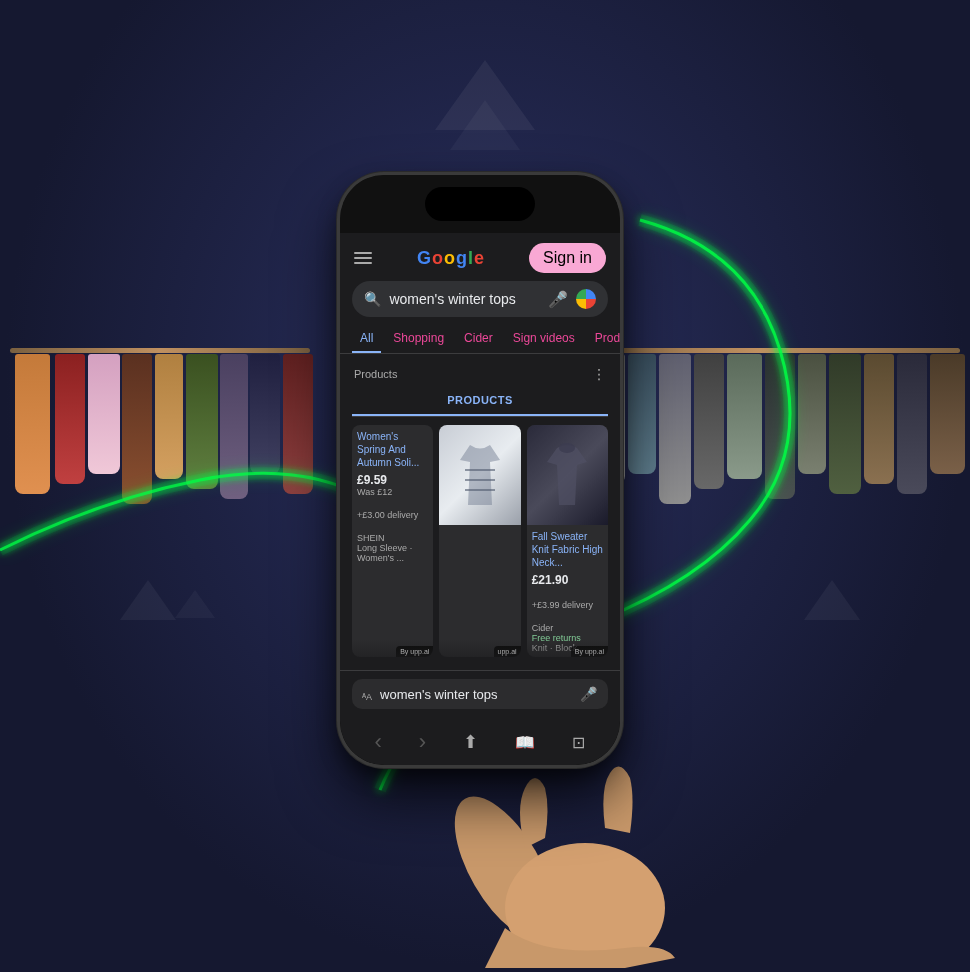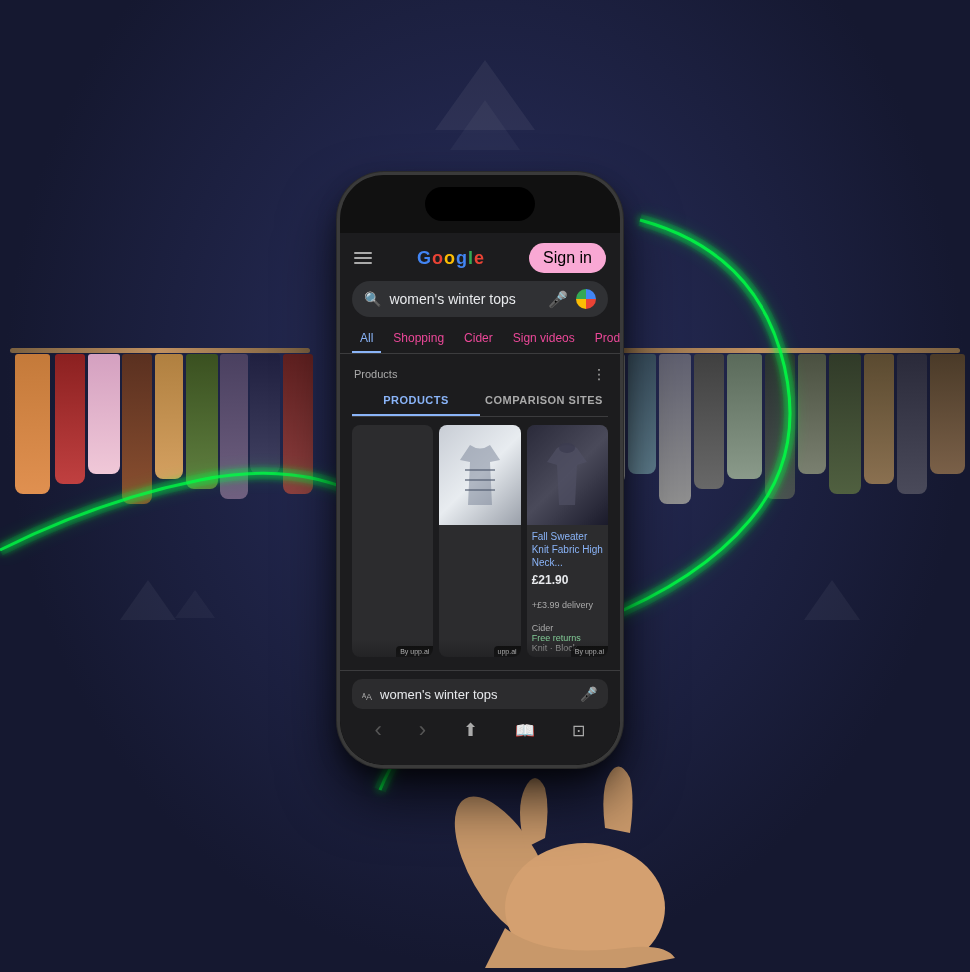--- a/index.html
+++ b/index.html
@@ -382,21 +382,21 @@
     
     .safari-bar {
       position: absolute;
       bottom: 0;
       left: 0; right: 0;
       height: 95px;
       background: #1c1c1e;
       border-top: 1px solid #3c3c3e;
     }
     .safari-search {
-      margin: 8px 12px 4px;
+      margin: 8px 12px 16px;
       background: #2c2c2e;
       border-radius: 10px;
       display: flex;
       align-items: flex-end;
       padding: 7px 10px;
       gap: 8px;
     }
     .safari-search-text {
       flex: 1;
       color: #e8eaed;
@@ -582,26 +582,33 @@
           <div class="search-tab">Products</div>
         </div>
 
         <div class="sponsored-row">
           <span class="sponsored-label">Products</span>
           <span class="sponsored-dots">⋮</span>
         </div>
 
         <div class="product-tabs">
           <div class="product-tab active">PRODUCTS</div>
-          <div class="product-tab inactive">COMPARISON SITES</div>
         </div>
 
         <div class="products-row">
 
           <div class="product-card" style="position:relative;">
+            <div class="product-info">
+              <div class="product-title">Women's Spring And Autumn Soli...</div>
+              <div class="product-price">£9.59</div>
+              <div class="product-was">Was £12</div>
+              <div class="product-store">+£3.00 delivery</div>
+              <div class="product-store">SHEIN</div>
+              <div class="product-details">Long Sleeve · Women's ...</div>
+            </div>
             <div class="upp-badge">By upp.ai</div>
           </div>
 
           <div class="product-card" style="position:relative;">
             <div style="position:relative;">
               <div class="prod-img-2">
                 <svg width="50" height="70" viewBox="0 0 50 70">
                   <path d="M15 5 L5 20 L15 22 L13 65 L37 65 L35 22 L45 20 L35 5 Q25 12 15 5Z" fill="rgba(120,130,150,0.5)"></path>
                   <line x1="10" y1="30" x2="40" y2="30" stroke="rgba(80,90,110,0.6)" stroke-width="2"></line>
                   <line x1="10" y1="40" x2="40" y2="40" stroke="rgba(80,90,110,0.6)" stroke-width="2"></line>

